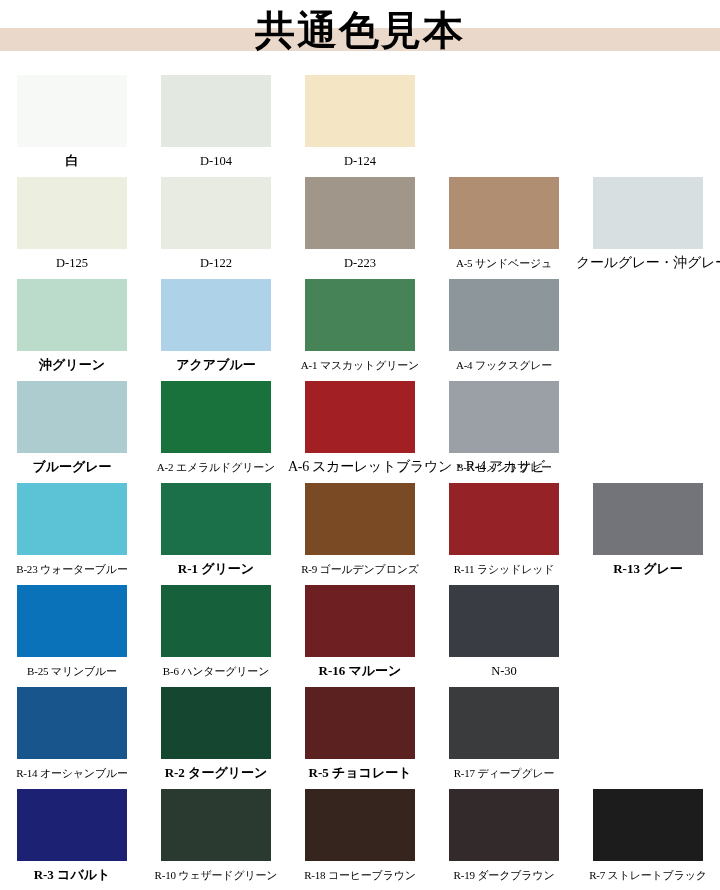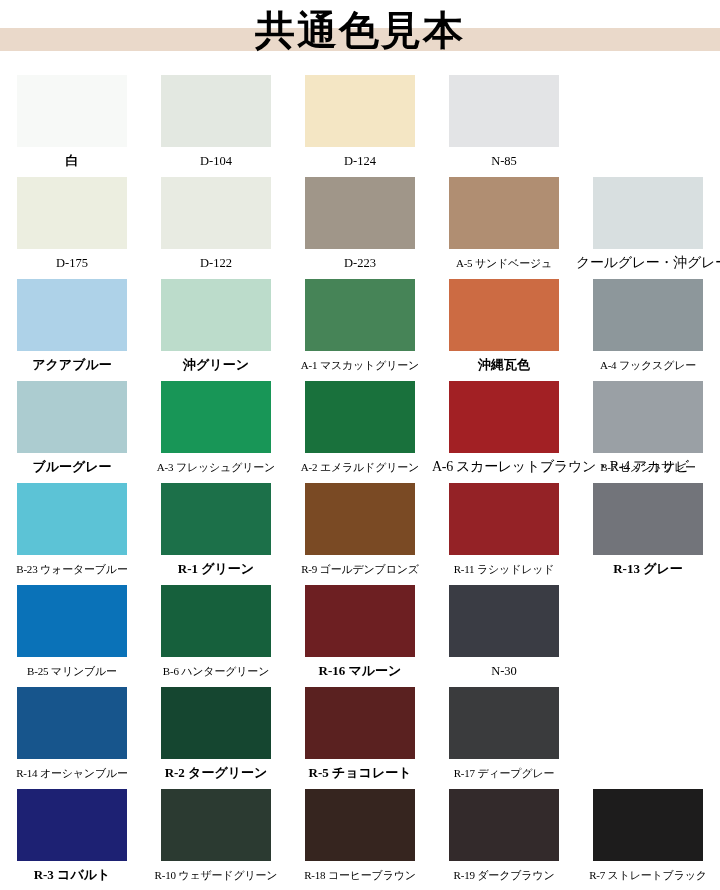--- a/index.html
+++ b/index.html
@@ -122,79 +122,67 @@
           <div class="chip-label bold">白</div>
         </div>
         <div class="cell">
           <div class="chip" style="background: rgb(227, 232, 225);"></div>
           <div class="chip-label">D-104</div>
         </div>
         <div class="cell">
           <div class="chip" style="background: rgb(244, 230, 196);"></div>
           <div class="chip-label">D-124</div>
         </div>
-        <div class="cell">
-          <div class="chip" style="background: rgb(227, 228, 230);"></div>
-          <div class="chip-label">N-85</div>
-        </div>
       </div>
       <div class="row">
         <div class="cell">
           <div class="chip" style="background: rgb(236, 238, 224);"></div>
-          <div class="chip-label">D-175</div>
+          <div class="chip-label">D-125</div>
         </div>
         <div class="cell">
           <div class="chip" style="background: rgb(232, 235, 226);"></div>
           <div class="chip-label">D-122</div>
         </div>
         <div class="cell">
           <div class="chip" style="background: rgb(160, 150, 137);"></div>
           <div class="chip-label">D-223</div>
         </div>
         <div class="cell">
           <div class="chip" style="background: rgb(176, 142, 114);"></div>
           <div class="chip-label small">A-5 サンドベージュ</div>
         </div>
         <div class="cell">
           <div class="chip" style="background: rgb(216, 223, 224);"></div>
           <div class="chip-label xsmall">クールグレー・沖グレー</div>
         </div>
       </div>
       <div class="row">
         <div class="cell">
+          <div class="chip" style="background: rgb(188, 220, 203);"></div>
+          <div class="chip-label bold">沖グリーン</div>
+        </div>
+        <div class="cell">
           <div class="chip" style="background: rgb(174, 210, 232);"></div>
           <div class="chip-label bold">アクアブルー</div>
         </div>
         <div class="cell">
-          <div class="chip" style="background: rgb(188, 220, 203);"></div>
-          <div class="chip-label bold">沖グリーン</div>
-        </div>
-        <div class="cell">
           <div class="chip" style="background: rgb(70, 132, 87);"></div>
           <div class="chip-label small">A-1 マスカットグリーン</div>
         </div>
         <div class="cell">
-          <div class="chip" style="background: rgb(204, 107, 67);"></div>
-          <div class="chip-label bold">沖縄瓦色</div>
-        </div>
-        <div class="cell">
           <div class="chip" style="background: rgb(141, 151, 155);"></div>
           <div class="chip-label small">A-4 フックスグレー</div>
         </div>
       </div>
       <div class="row">
         <div class="cell">
           <div class="chip" style="background: rgb(172, 204, 208);"></div>
           <div class="chip-label bold">ブルーグレー</div>
         </div>
         <div class="cell">
-          <div class="chip" style="background: rgb(24, 150, 87);"></div>
-          <div class="chip-label small">A-3 フレッシュグリーン</div>
-        </div>
-        <div class="cell">
           <div class="chip" style="background: rgb(25, 113, 60);"></div>
           <div class="chip-label small">A-2 エメラルドグリーン</div>
         </div>
         <div class="cell">
           <div class="chip" style="background: rgb(162, 32, 36);"></div>
           <div class="chip-label xsmall">A-6 スカーレットブラウン・R-4 アカサビ</div>
         </div>
         <div class="cell">
           <div class="chip" style="background: rgb(154, 160, 165);"></div>
           <div class="chip-label small">B-7 セメントグレー</div>

